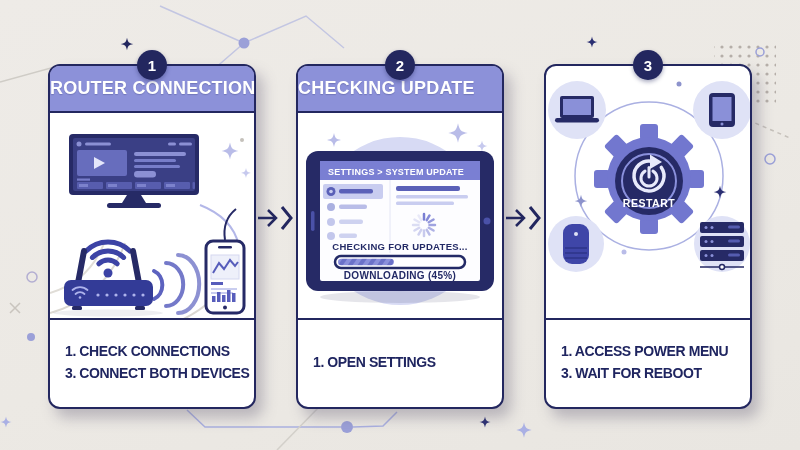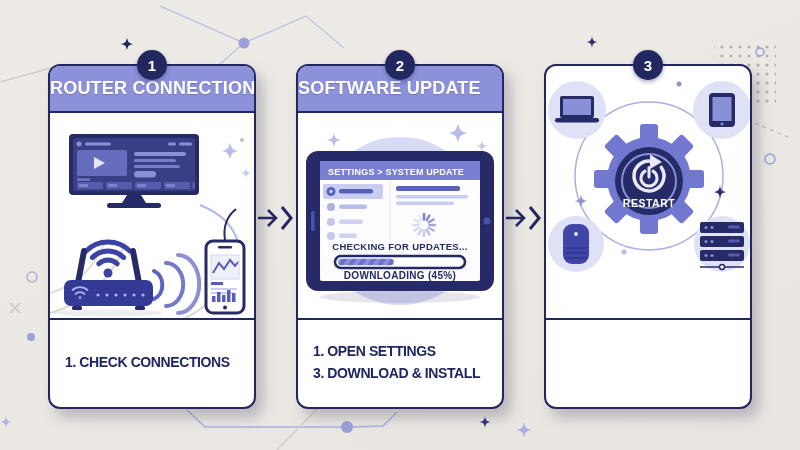--- a/index.html
+++ b/index.html
@@ -174,35 +174,36 @@
             <rect x="172" y="182" width="3.5" height="7"></rect>
               <rect x="177" y="177" width="3.5" height="12"></rect>
             <rect x="182" y="180" width="3.5" height="9"></rect>
           </g>
           <circle cx="175" cy="194.5" r="2" fill="#262a66"></circle>
         </g>
       </svg>
     </div>
     <div class="steps">
       <div class="step-line">1. CHECK CONNECTIONS</div>
+      <div class="step-line">3. CONNECT BOTH DEVICES</div>
     </div>
   </div>
 
   <svg class="arrow arrow1" viewBox="0 0 40 40">
     <line x1="3" y1="20" x2="20" y2="20" stroke="#23275f" stroke-width="2.5"></line>
     <polyline points="13,12 21,20 13,28" fill="none" stroke="#23275f" stroke-width="2.5"></polyline>
     <polyline points="27,9 36,20 27,31" fill="none" stroke="#23275f" stroke-width="3"></polyline>
   </svg>
 
   <div class="card card2">
     <div class="badge">
         <span>2</span>
       </div>
     <div class="card-header">
-      <span class="card-title">SOFTWARE UPDATE</span>
+      <span class="card-title">CHECKING UPDATE</span>
     </div>
     <div class="illus">
       <svg width="204" height="215" viewBox="0 0 204 215">
         <defs>
           <pattern id="stripes" width="8" height="8" patternUnits="userSpaceOnUse" patternTransform="rotate(35)">
             <rect width="8" height="8" fill="#8b90dc"></rect>
             <rect width="4" height="8" fill="#6b71c8"></rect>
           </pattern>
         </defs>
         <circle cx="102" cy="108" r="84" fill="#d7daf4"></circle>
@@ -254,21 +255,20 @@
           <g>
             <rect x="37" y="143" width="130" height="12" rx="6" fill="#ffffff" stroke="#232a66" stroke-width="2.5"></rect>
             <rect x="40" y="145.8" width="55.800000000000004" height="6.4" rx="3.2" fill="url(#stripes)"></rect>
           </g>
           <text x="102" y="165.5" text-anchor="middle" font-size="10" font-weight="bold" fill="#232a66" letter-spacing="0.3">DOWNLOADING (45%)</text>
         </g>
       </svg>
     </div>
     <div class="steps">
       <div class="step-line">1. OPEN SETTINGS</div>
-      <div class="step-line">3. DOWNLOAD &amp; INSTALL</div>
     </div>
   </div>
 
   <svg class="arrow arrow2" viewBox="0 0 40 40">
     <line x1="3" y1="20" x2="20" y2="20" stroke="#23275f" stroke-width="2.5"></line>
     <polyline points="13,12 21,20 13,28" fill="none" stroke="#23275f" stroke-width="2.5"></polyline>
     <polyline points="27,9 36,20 27,31" fill="none" stroke="#23275f" stroke-width="3"></polyline>
   </svg>
 
   <div class="card card3">
@@ -357,16 +357,18 @@
             <path d="M115.3,94.4 A15,15 0 1 1 105.6,88.2" transform="translate(0,7)" stroke-width="3.5"></path>
             <path d="M104,88.5 L116,96 L104,103 Z" fill="#e8eafb" stroke="none"></path>
             <path d="M107,105.1 A8,8 0 1 1 99,105.1" stroke-width="3"></path>
             <line x1="103" y1="101.5" x2="103" y2="111" stroke-width="3"></line>
           </g>
           <text x="103" y="141" text-anchor="middle" font-size="10.5" font-weight="bold" fill="#ffffff" letter-spacing="0.5">RESTART</text>
         </g>
       </svg>
     </div>
     <div class="steps">
+      <div class="step-line">1. ACCESS POWER MENU</div>
+      <div class="step-line">3. WAIT FOR REBOOT</div>
     </div>
   </div>
 
 </div>
 
 </body></html>

